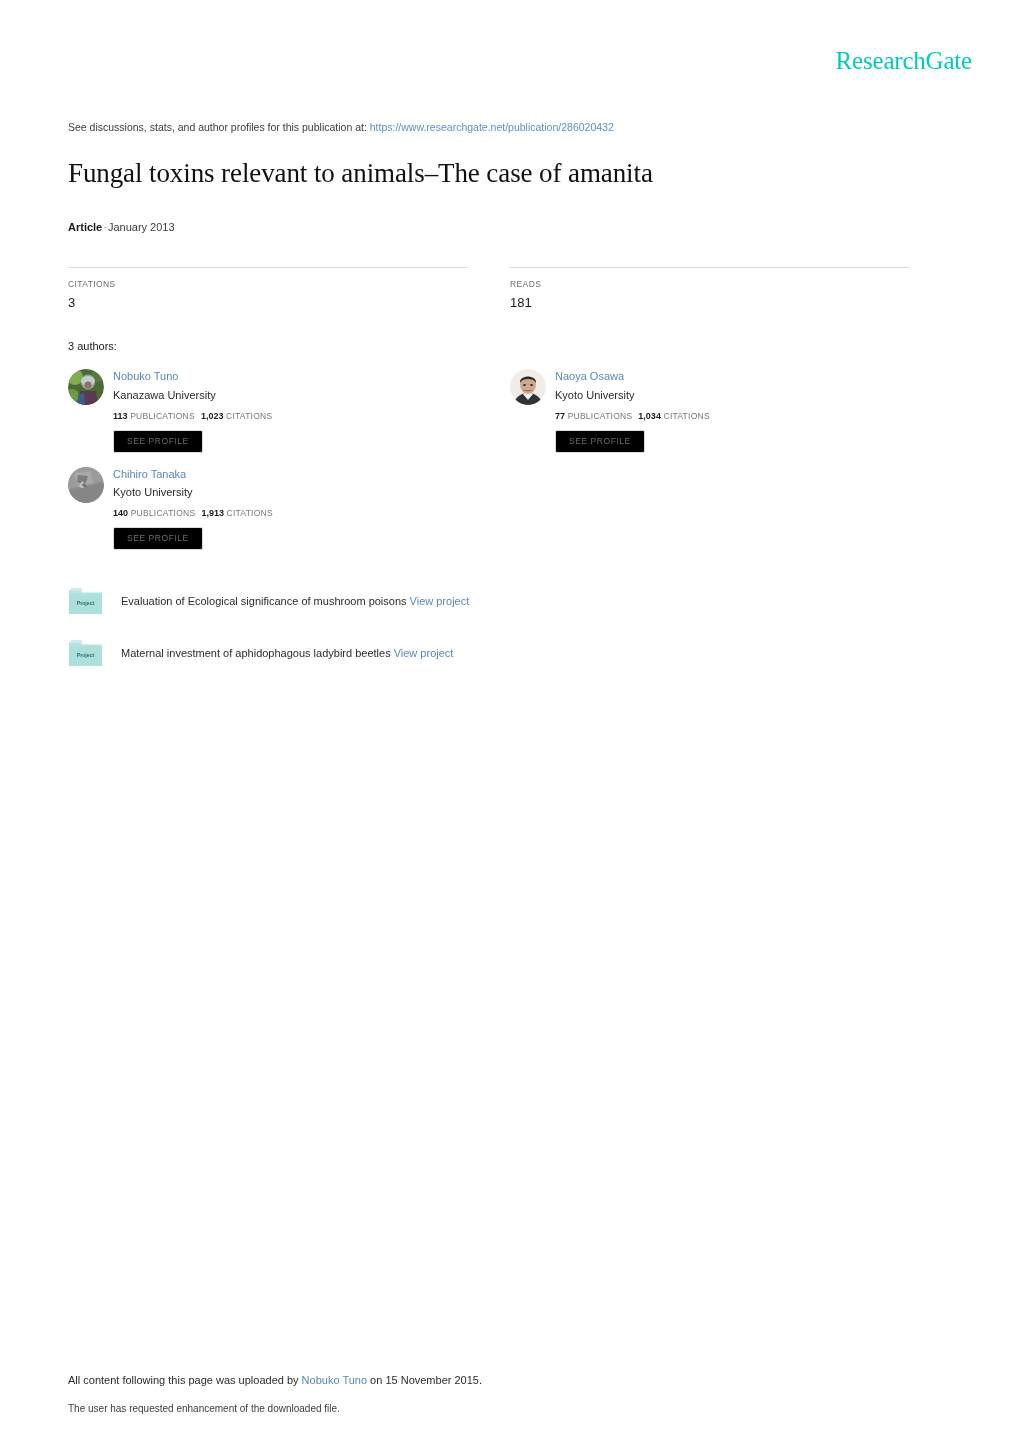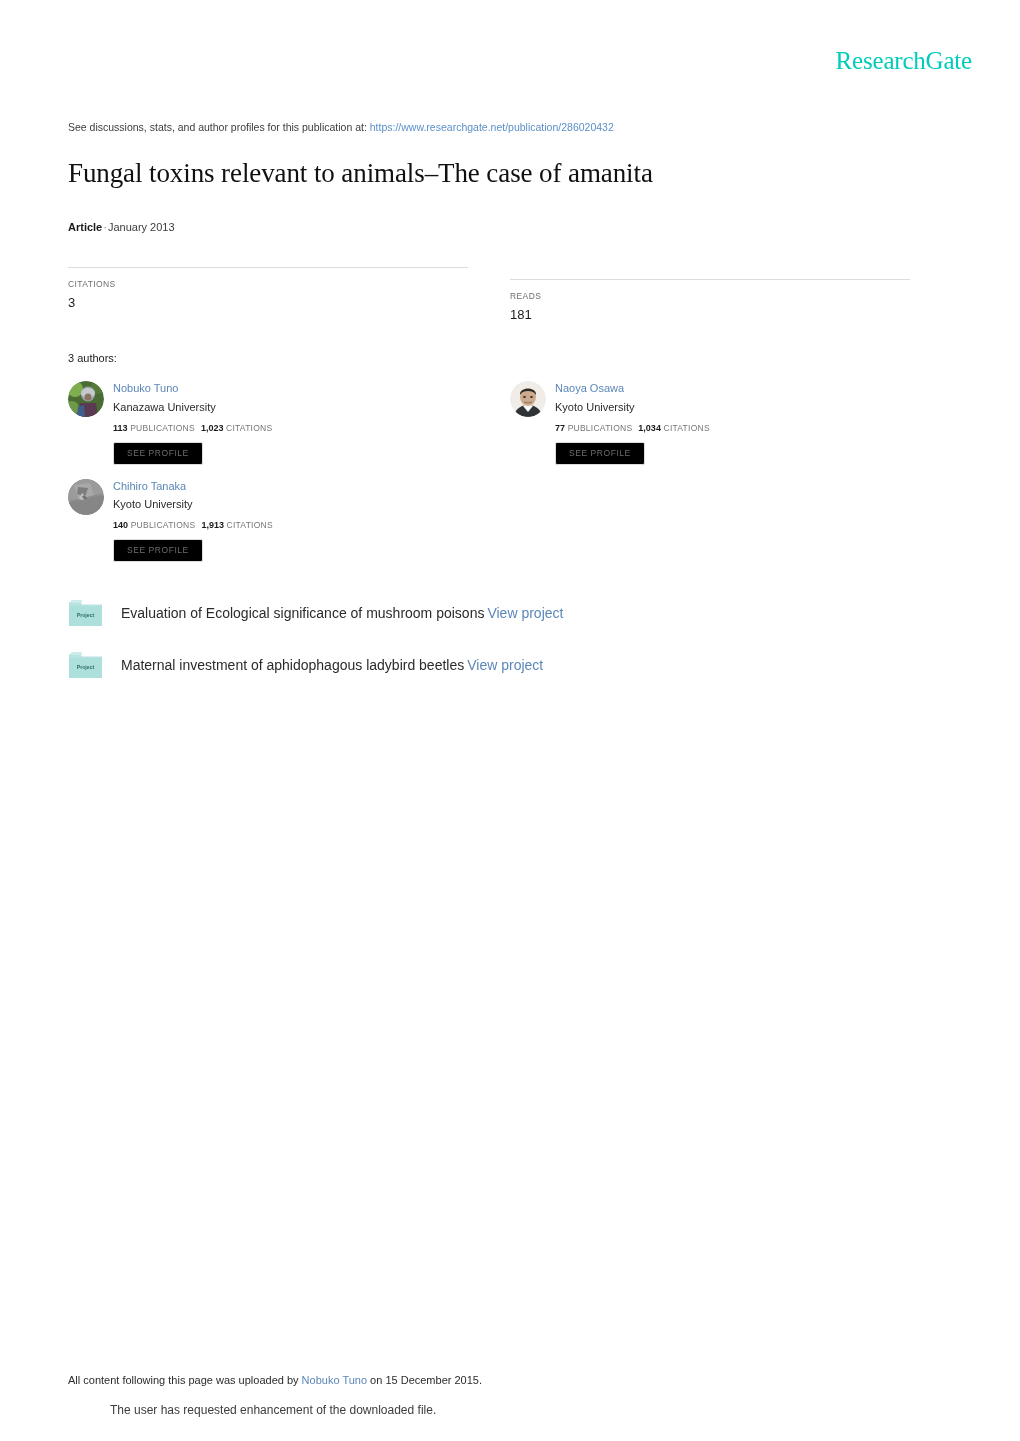--- a/index.html
+++ b/index.html
@@ -89,21 +89,20 @@
   .stats-row {
     display: flex;
     margin-top: 34px;
     width: 842px;
   }
   .stat-col {
     width: 400px;
   }
   .stat-col + .stat-col {
     margin-left: 42px;
-    margin-top: 12px;
   }
   .stat-rule {
     border-top: 1px solid #dcdcdc;
     height: 0;
     margin-bottom: 11px;
   }
   .stat-label {
     font-size: 8.5px;
     letter-spacing: 0.4px;
     color: #6e6e6e;
@@ -205,21 +204,21 @@
     margin-top: 23px;
   }
   .project-icon {
     width: 35px;
     height: 29px;
     flex: 0 0 35px;
     margin-right: 18px;
     position: relative;
   }
   .project-text {
-    font-size: 14px;
+    font-size: 11px;
     color: #2b2b2b;
   }
   .project-text .view-link {
     color: #5b87b8;
     text-decoration: none;
     margin-left: 3px;
   }
 
   
   .footer {
@@ -231,23 +230,22 @@
   .footer-main {
     font-size: 11px;
     color: #2b2b2b;
   }
   .footer-main .uploader {
     color: #5b87b8;
     text-decoration: none;
   }
   .footer-note {
     margin-top: 17px;
-    font-size: 12px;
+    font-size: 10px;
     color: #3c3c3c;
-    margin-left: 42px;
   }
 </style>
 </head>
 <body>
 
 <div class="page">
 
   <div class="brand-row">
     <div class="brand-logo">ResearchGate</div>
   </div>
@@ -408,18 +406,18 @@
         <span>Maternal investment of aphidophagous ladybird beetles</span><a class="view-link" href="#">View project</a>
       </div>
     </div>
 
   </div>
 
   <div class="footer">
     <div class="footer-main">
       <span>All content following this page was uploaded by</span>
       <a class="uploader" href="#">Nobuko Tuno</a>
-      <span>on 15 December 2015.</span>
+      <span>on 15 November 2015.</span>
     </div>
     <div class="footer-note">The user has requested enhancement of the downloaded file.</div>
   </div>
 
 </div>
 
 </body></html>

